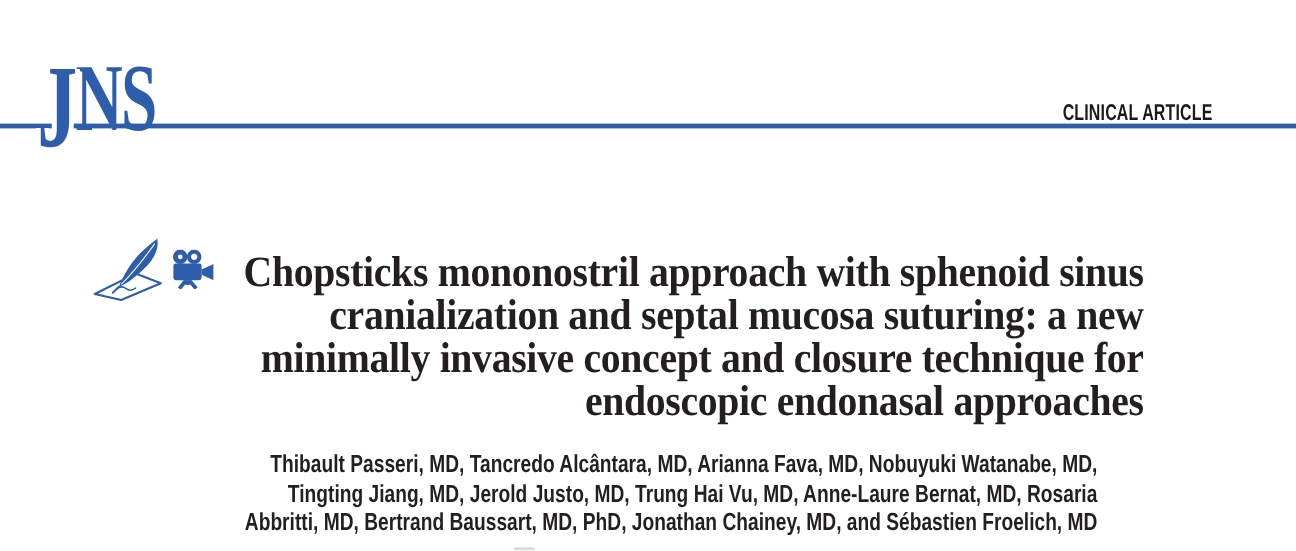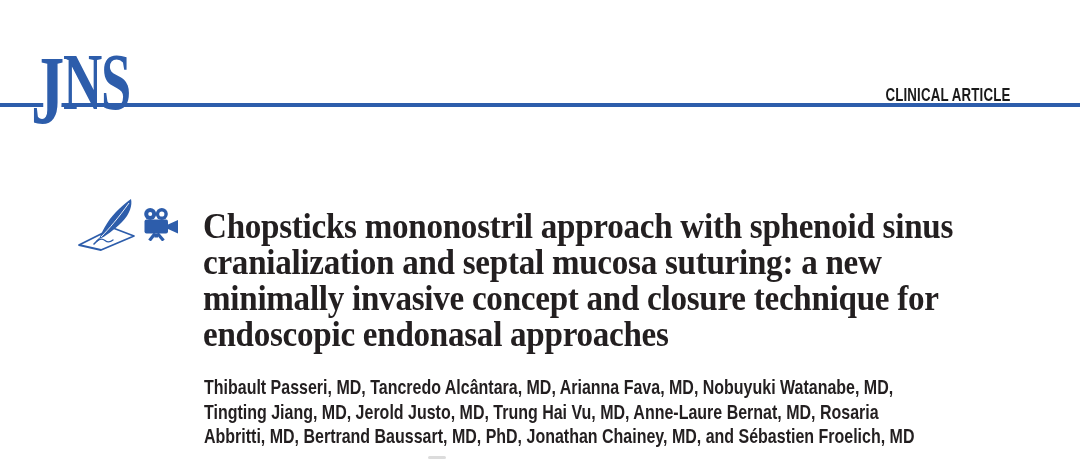--- a/index.html
+++ b/index.html
@@ -1,19 +1,19 @@
 <!DOCTYPE html>
 <html><head>
 <meta charset="utf-8">
 <style>
   html, body { margin: 0; padding: 0; background: #ffffff; }
   body { width: 1080px; height: 459px; font-family: "Liberation Sans", sans-serif; }
   .page {
     position: relative; width: 1080px; height: 459px;
-    background: #ffffff; overflow: hidden;
+    background: #ffffff; overflow: hidden; text-align: right;
   }
 
   
   .rule {
     position: absolute; left: 0; top: 103px; width: 1080px; height: 4px;
     background: #2d5dab; z-index: 1;
   }
   .jns {
     position: absolute; left: 31px; top: 36px; z-index: 2;
     color: #2d5dab; font-family: "Liberation Serif", serif; font-weight: bold;

